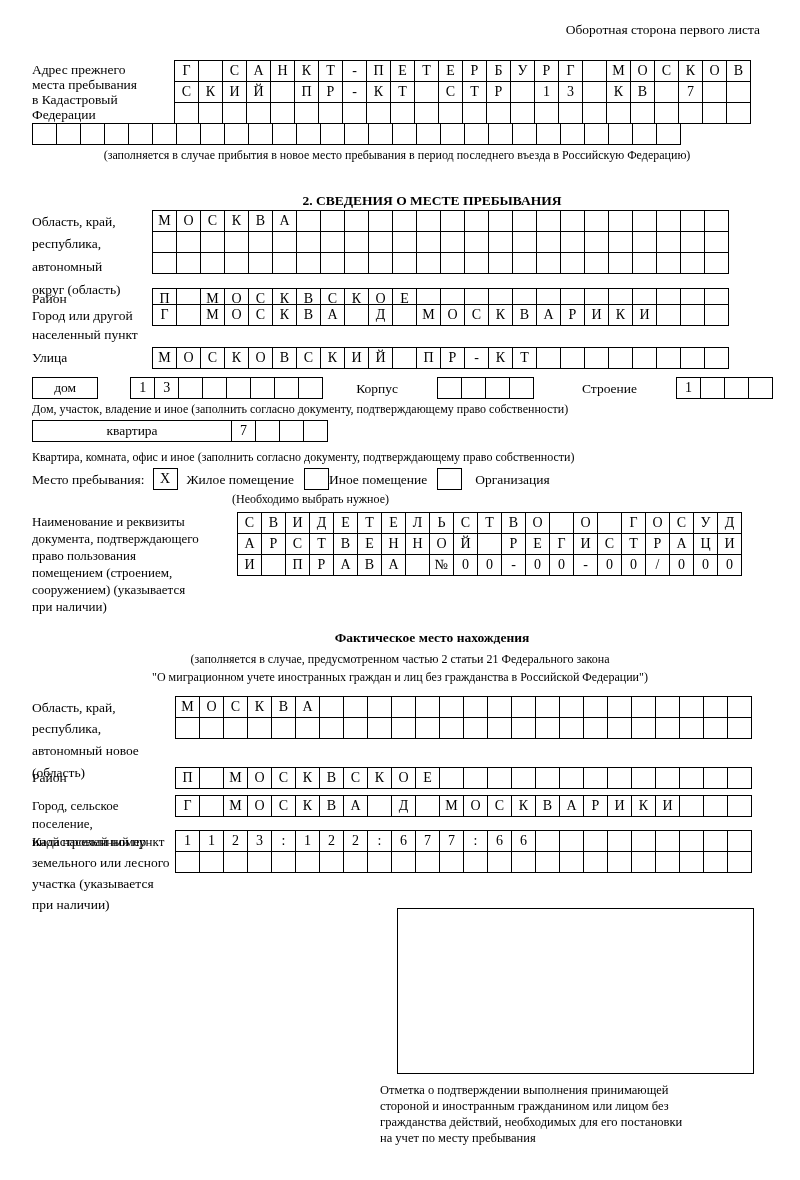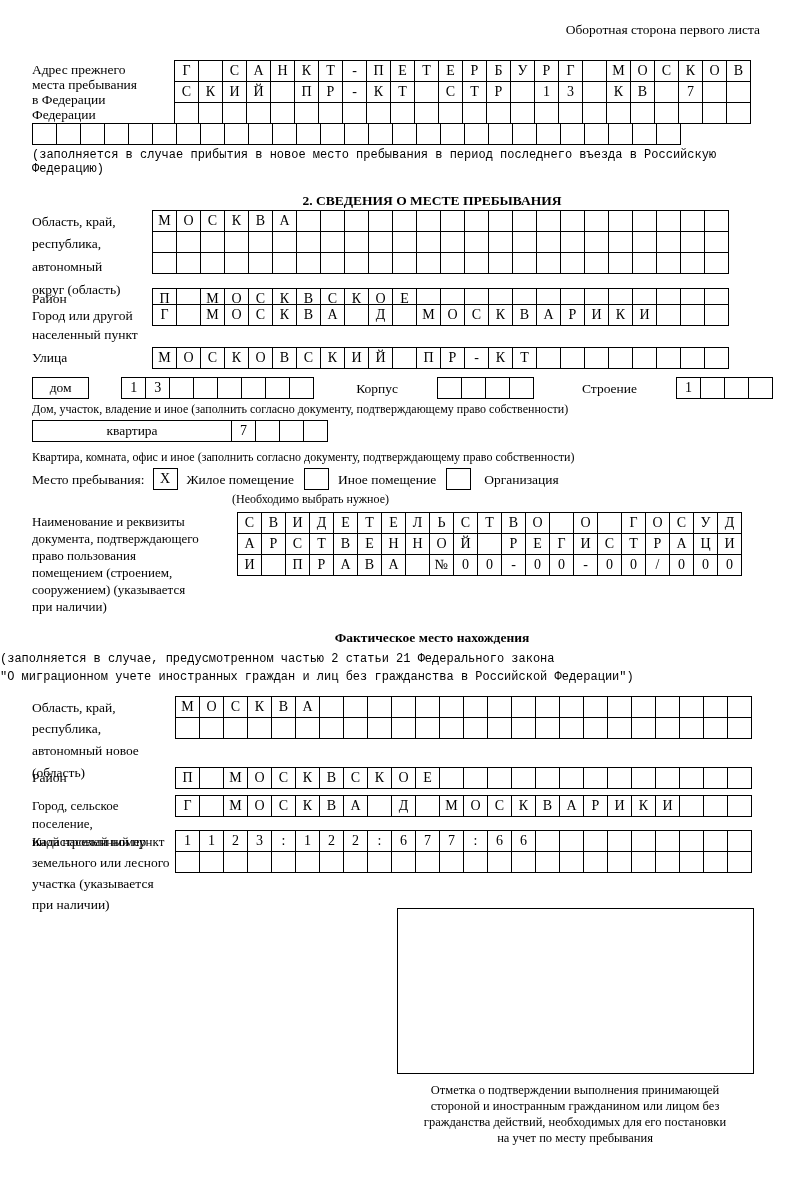--- a/index.html
+++ b/index.html
@@ -55,40 +55,40 @@
     text-align: center;
     line-height: 20px;
   }
   .titlec {
     text-align: center;
     font-weight: bold;
     font-size: 13.5px;
     margin-left: 32px;
   }
   .note {
+    text-align: center;
     font-size: 12px;
-    font-family: Liberation Mono, monospace;
   }
   .bigbox {
     border: 1px solid #000;
   }
 </style>
 </head>
 <body>
 
 <div class="page">
 
   <div class="hdr-right">Оборотная сторона первого листа</div>
 
   <div class="block" style="top:60px; left:32px; width:740px;">
     <div class="row">
       <div class="lbl" style="width:142px; padding-top:2px;">
         <div>Адрес прежнего</div>
         <div>места пребывания</div>
-        <div>в Федерации</div>
+        <div>в Кадастровый</div>
         <div>Федерации</div>
       </div>
       <div>
         <div class="cells">
           <div class="cell">Г</div>
           <div class="cell"></div>
           <div class="cell">С</div>
           <div class="cell">А</div>
           <div class="cell">Н</div>
           <div class="cell">К</div>
@@ -395,21 +395,21 @@
       <div class="cells" style="margin-left:-1px;">
         <div class="cell">1</div>
         <div class="cell">3</div>
         <div class="cell"></div>
         <div class="cell"></div>
         <div class="cell"></div>
         <div class="cell"></div>
         <div class="cell"></div>
         <div class="cell"></div>
       </div>
-      <div class="lbl" style="margin-left:10px; margin-right:6px;text-align:center;">Корпус</div>
+      <div class="lbl" style="margin-left:1px; margin-right:6px;text-align:center;">Корпус</div>
       <div class="cells">
         <div class="cell"></div>
         <div class="cell"></div>
         <div class="cell"></div>
         <div class="cell"></div>
       </div>
       <div class="lbl" style="margin-left:16px; margin-right:6px;">Строение</div>
       <div class="cells">
         <div class="cell">1</div>
         <div class="cell"></div>
@@ -432,21 +432,21 @@
     </div>
   </div>
   <div class="block small" style="top:450px; left:32px;">Квартира, комната, офис и иное (заполнить согласно документу, подтверждающему право собственности)</div>
 
   <div class="block" style="top:468px; left:32px; width:740px;">
     <div class="row" style="align-items:center;">
       <div class="lbl">Место пребывания:</div>
       <div class="cell" style="margin-left:8px;">X</div>
       <div class="lbl" style="margin-left:10px;">Жилое помещение</div>
       <div class="cell" style="margin-left:10px;"></div>
-      <div class="lbl" style="margin-left:10px;">Иное помещение</div>
+      <div class="lbl" style="margin-left:1px;">Иное помещение</div>
       <div class="cell" style="margin-left:10px;"></div>
       <div class="lbl" style="margin-left:14px;">Организация</div>
     </div>
     <div class="small" style="margin-left:200px; margin-top:2px;">(Необходимо выбрать нужное)</div>
   </div>
 
   <div class="block" style="top:512px; left:32px;">
     <div class="row">
       <div class="lbl" style="width:205px; padding-top:1px; font-size:13px;">
         <div style="line-height:17px">Наименование и реквизиты</div>
@@ -725,20 +725,20 @@
           <div class="cell"></div>
           <div class="cell"></div>
           <div class="cell"></div>
           <div class="cell"></div>
         </div>
       </div>
     </div>
   </div>
 
   <div class="block bigbox" style="top:908px; left:397px; width:357px; height:166px;"></div>
-  <div class="block" style="top:1082px; left:380px; width:390px; text-align:center; font-size:12.5px; line-height:16px;">
+  <div class="block" style="top:1082px; left:380px; width:390px; font-size:12.5px; line-height:16px;">
     <div>Отметка о подтверждении выполнения принимающей</div>
     <div>стороной и иностранным гражданином или лицом без</div>
     <div>гражданства действий, необходимых для его постановки</div>
     <div>на учет по месту пребывания</div>
   </div>
 
 </div>
 
 </body></html>

